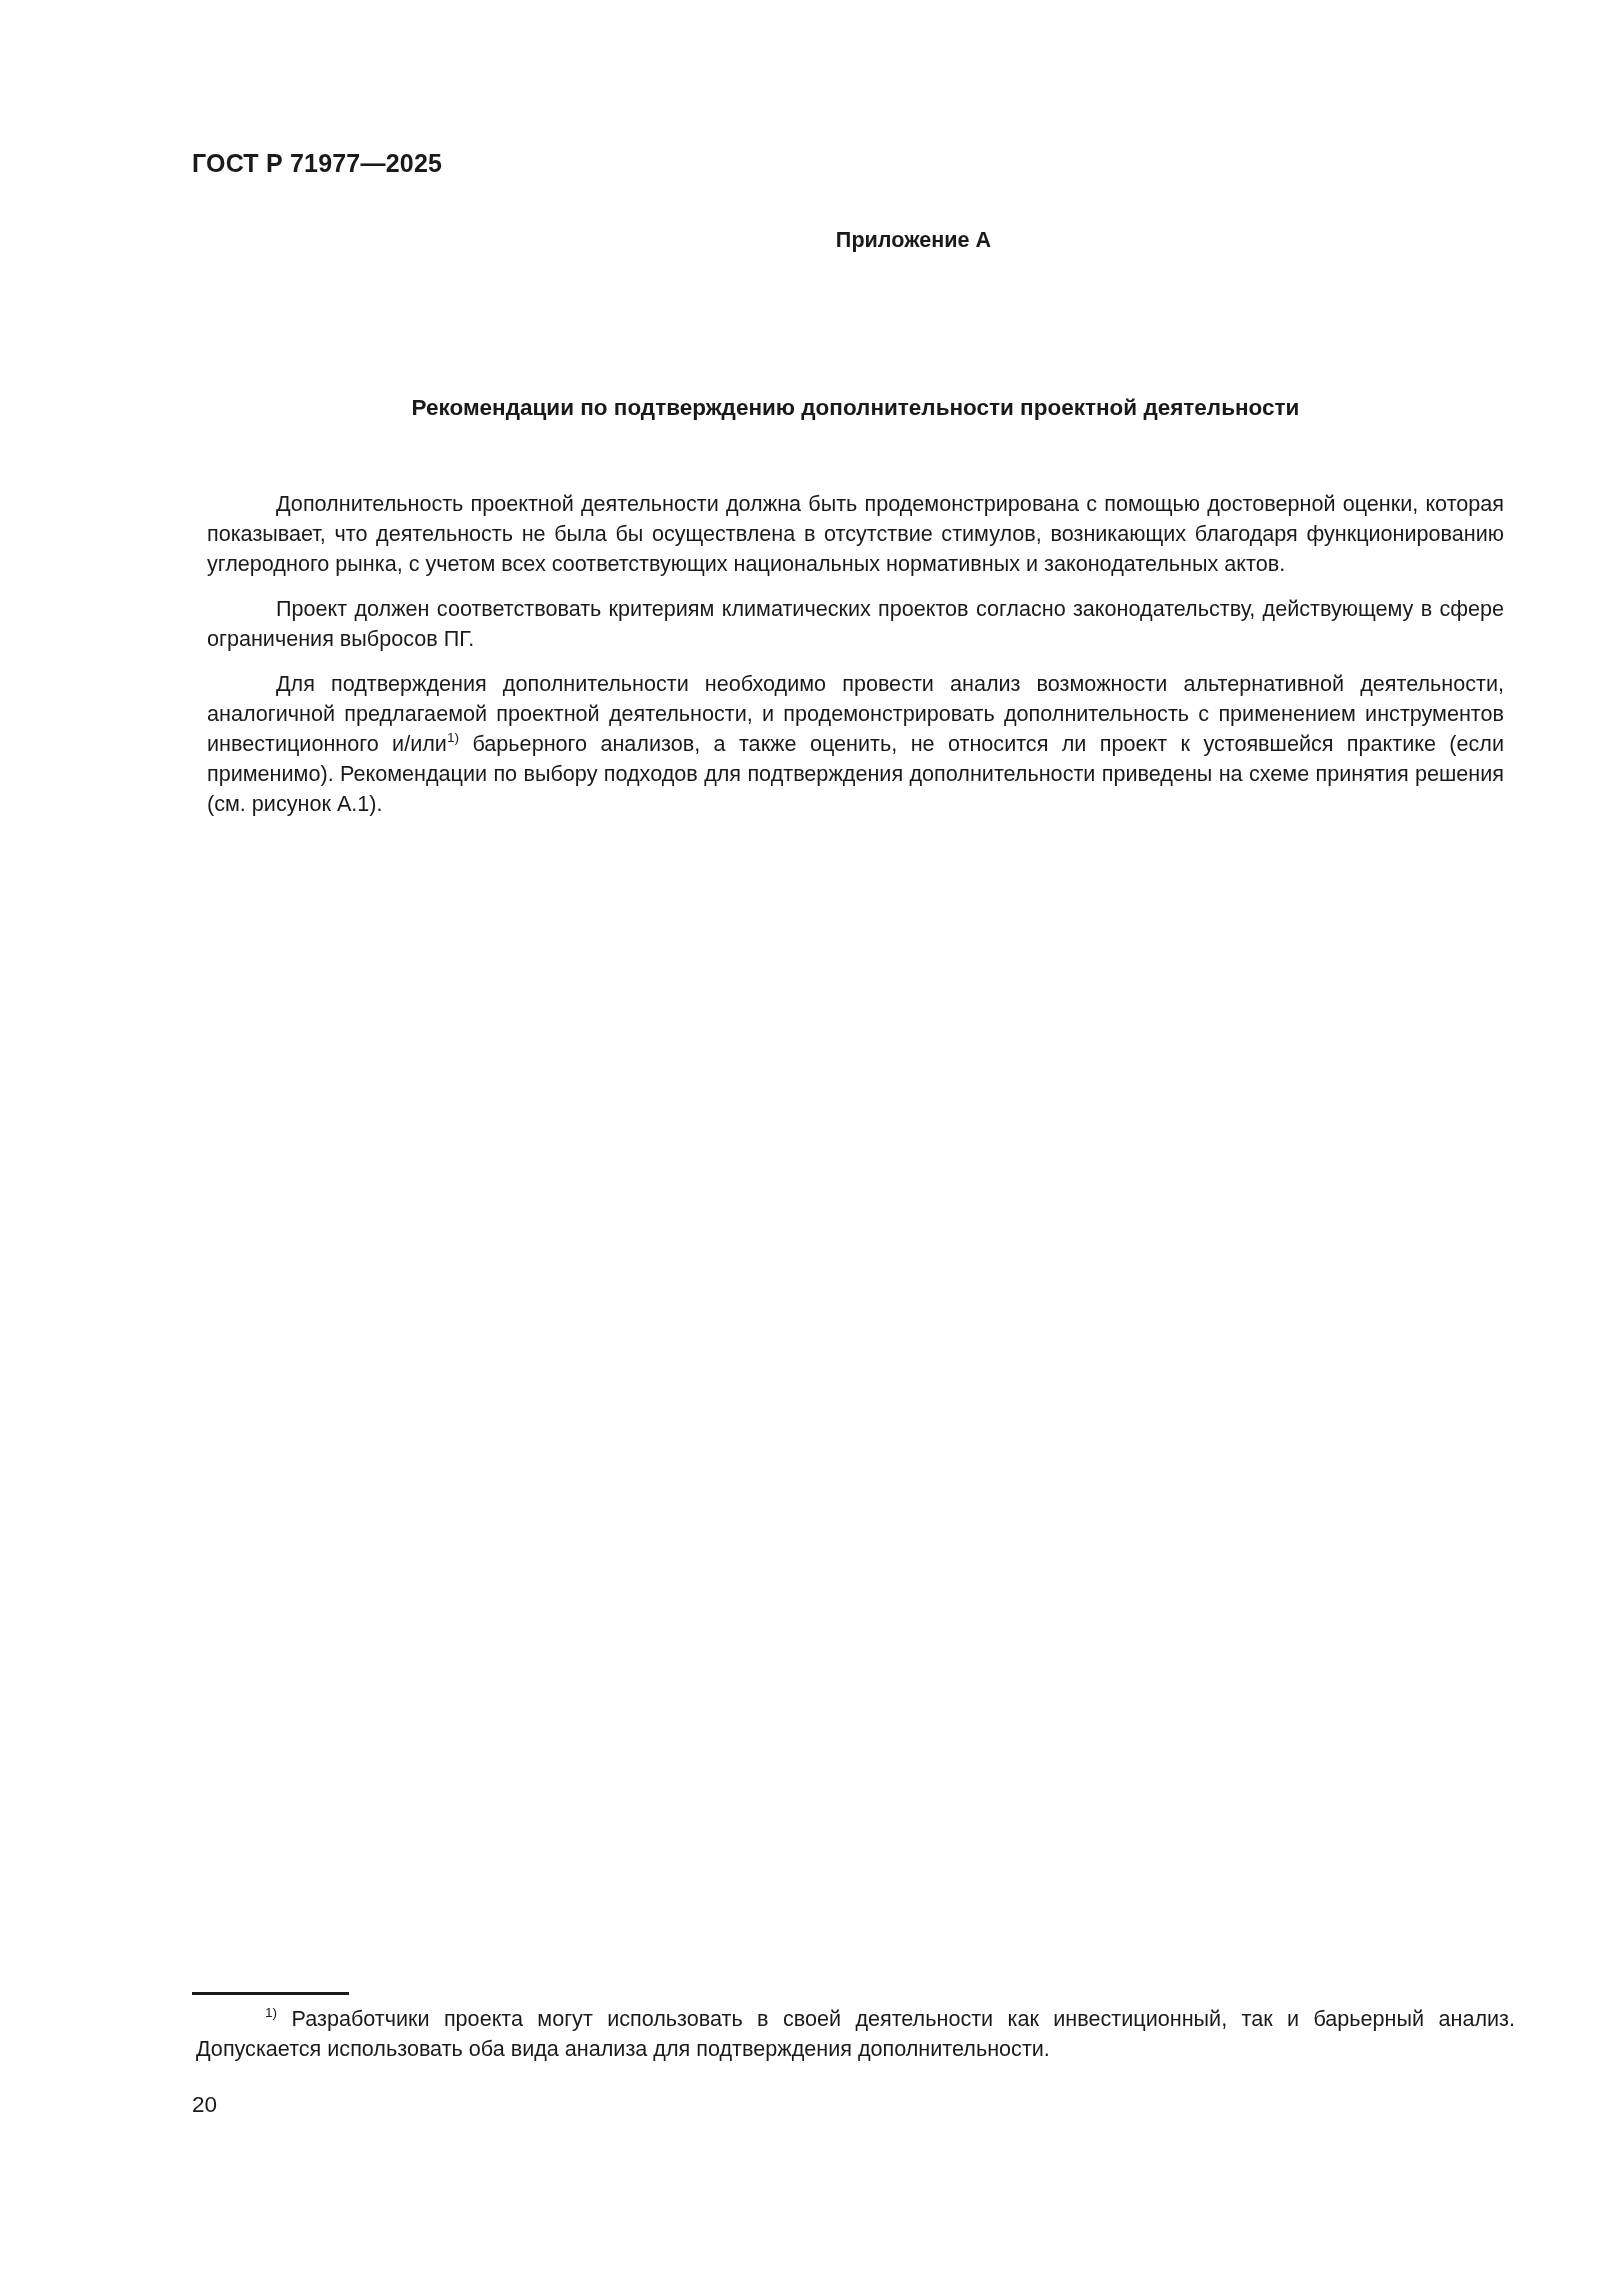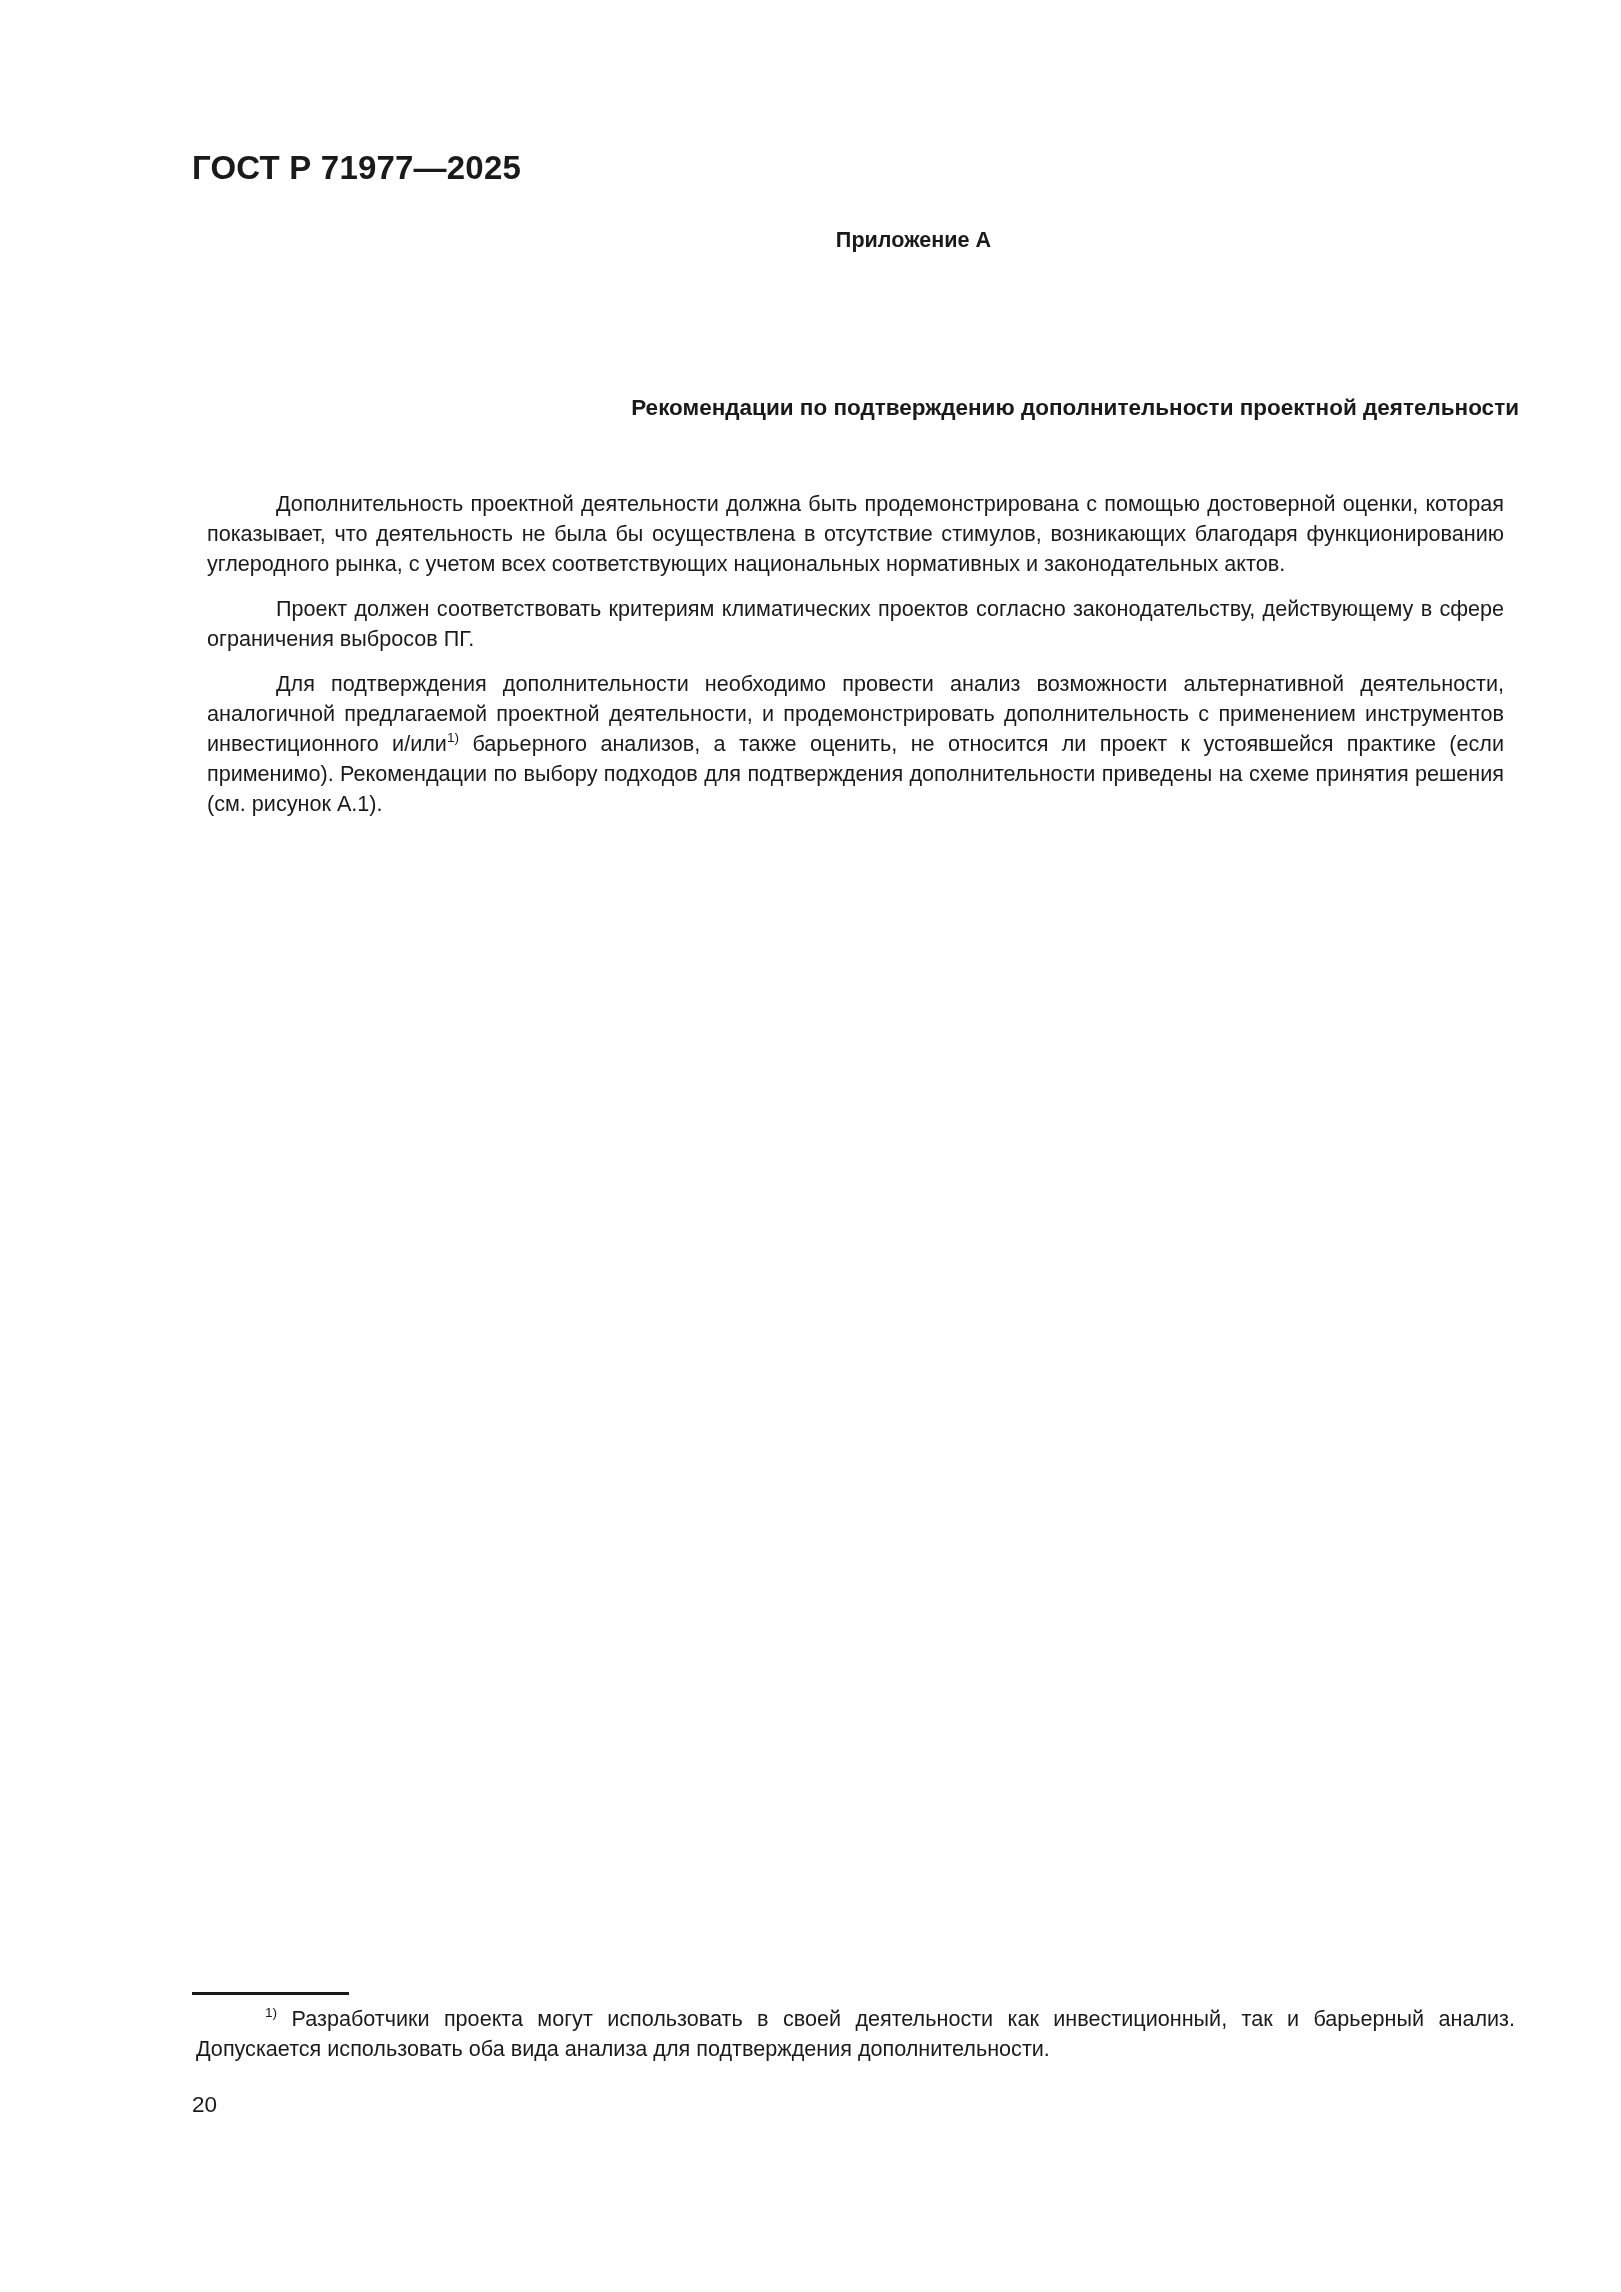--- a/index.html
+++ b/index.html
@@ -1,20 +1,20 @@
 <!DOCTYPE html>
 <html><head>
 <meta charset="utf-8">
 <style>
   html, body { margin: 0; padding: 0; background: #ffffff; }
   body { width: 1621px; height: 2293px; position: relative; overflow: hidden;
          font-family: "Liberation Sans", "DejaVu Sans", sans-serif; color: #1a1a1a; }
-  .doc-code { position: absolute; left: 192px; top: 149px; font-size: 33px; font-weight: bold; letter-spacing: 0.2px; }
+  .doc-code { position: absolute; left: 192px; top: 149px; font-size: 25px; font-weight: bold; letter-spacing: 0.2px; }
   .appendix { position: absolute; left: 0; width: 1621px; top: 225px; text-align: center; font-weight: bold; font-size: 21.6px; line-height: 29px; padding-left: 206px; box-sizing: border-box; }
-  .title { position: absolute; left: 192px; width: 1327px; top: 395px; text-align: right; font-weight: bold; font-size: 22.5px; }
+  .title { position: absolute; left: 192px; width: 1327px; top: 395px; text-align: center; font-weight: bold; font-size: 22.5px; }
   .section { position: absolute; left: 192px; width: 1327px; top: 474px; font-size: 21.6px; line-height: 30px; }
   .section h3 { margin: 0 0 2px 69px; font-size: 21.6px; font-weight: bold; }
   .section p { margin: 15px; text-indent: 69px; text-align: justify; }
   sup { font-size: 13.7px; vertical-align: 8.8px; line-height: 0; }
   .fn-rule { position: absolute; left: 192px; top: 1992px; width: 157px; height: 2.9px; background: #1a1a1a; }
   .footnote { position: absolute; left: 192px; width: 1327px; top: 2000px; font-size: 21.6px; line-height: 30px; }
   .footnote p { margin: 4px; text-indent: 69px; text-align: justify; }
   .page-num { position: absolute; left: 192px; top: 2092px; font-size: 22.5px; }
 </style>
 </head>

